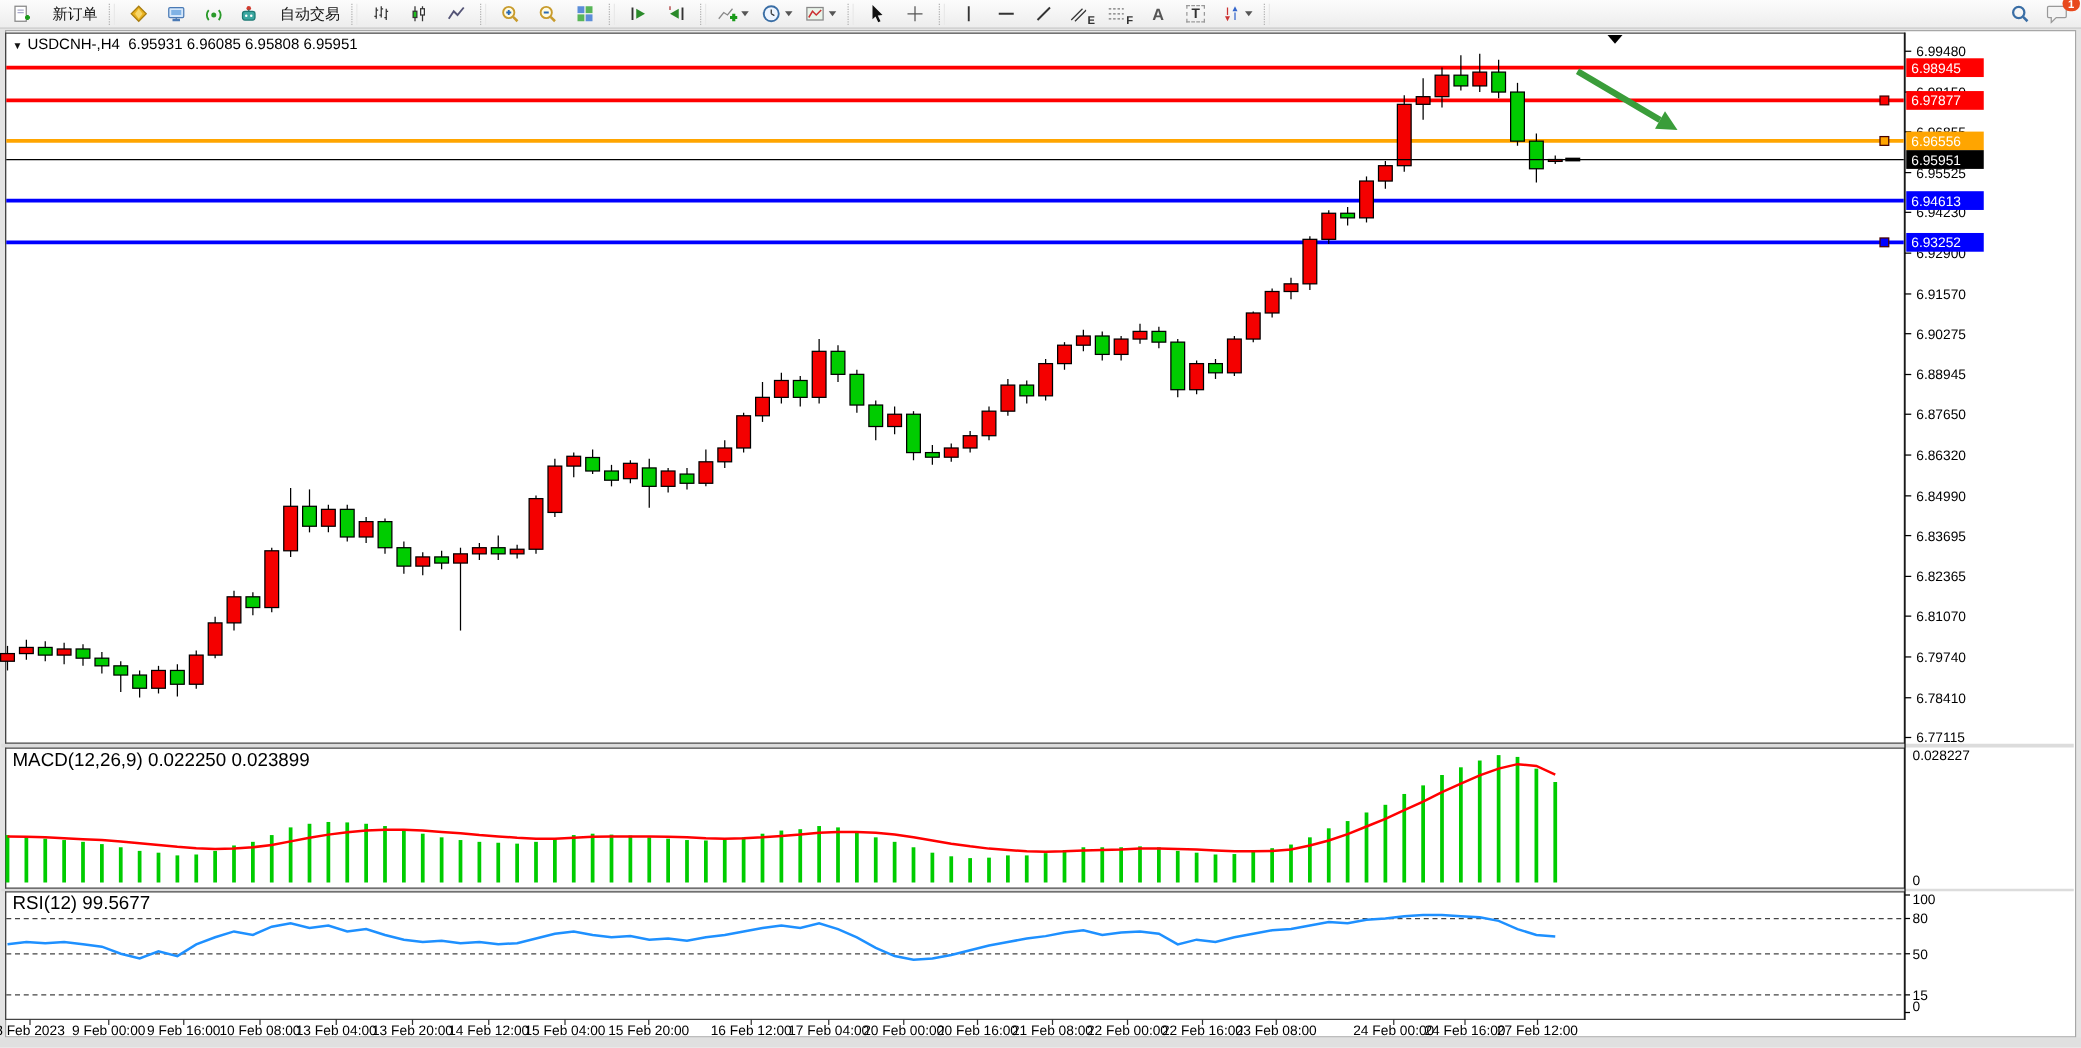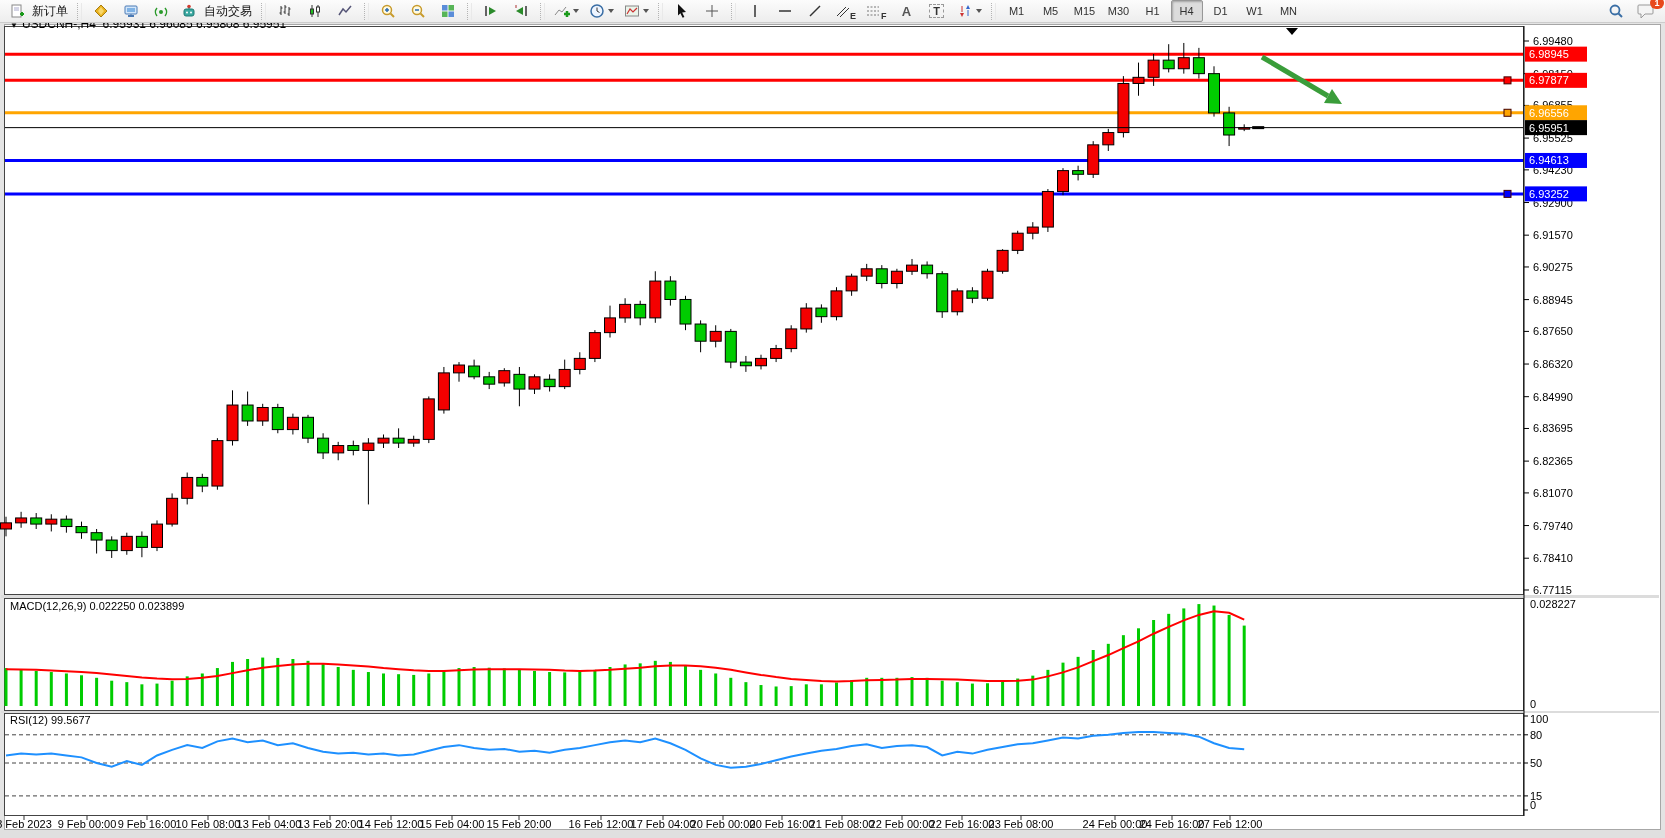--- a/index.html
+++ b/index.html
@@ -5,32 +5,32 @@
   html,body{margin:0;padding:0}
   body{width:1665px;height:838px;background:#e4e4e4;font-family:"Liberation Sans",sans-serif;overflow:hidden;position:relative}
   
   .toolbar{position:absolute;left:0;top:0;width:1665px;height:23px;background:linear-gradient(#fcfcfc,#ededed);border-bottom:1px solid #cccccc;display:flex;align-items:center;padding:0 4px;box-sizing:border-box;z-index:5}
   .tbtn{height:20px;min-width:20px;display:flex;align-items:center;justify-content:center;padding:0 3px;margin:0 1px;border:1px solid transparent;border-radius:2px;font-size:12px;color:#222;cursor:default;white-space:nowrap}
   .tbtn svg{display:block}
   .tbtn.tf{min-width:24px;font-size:11px;color:#333}
   .tbtn.active{background:#dcdcdc;border:1px solid #979797;box-shadow:inset 1px 1px 2px rgba(0,0,0,.25)}
   .tsep{width:3px;height:17px;border-left:1px dotted #b4b4b4;border-right:1px solid #e9e9e9;margin:0 4px}
   .caret{width:0;height:0;border-left:3px solid transparent;border-right:3px solid transparent;border-top:4px solid #555;margin-left:3px}
-  .cn{font-size:12px;color:#111;margin-left:7px}
+  .cn{font-size:12px;color:#111;margin-left:17px}
   .letter{font-size:9px;font-weight:bold;color:#333;margin-left:1px;align-self:flex-end}
   .labelT{font-size:11px;font-weight:bold;color:#333;border:1px dashed #999;padding:0 3px;line-height:12px}
   .textA{font-size:13px;font-weight:bold;color:#555}
   .tb-right{margin-left:auto;display:flex;align-items:center}
   .badge{position:absolute;top:-4px;right:-5px;background:#e8491d;color:#fff;font-size:9px;font-weight:bold;border-radius:8px;min-width:12px;height:12px;line-height:12px;text-align:center;padding:0 1px}
   .bubblewrap{position:relative}
   
   .chartwin{position:absolute;left:4px;top:24px;width:1657px;height:806px;background:#ffffff;border:1px solid #a7a7a7;box-sizing:border-box;z-index:1}
   #cv{position:absolute;left:0;top:0;z-index:2}
-  .overlay{position:absolute;z-index:3;font-size:11px;color:#000;white-space:nowrap}
-  .title-overlay{left:10px;top:17px;font-size:12px}
+  .overlay{position:absolute;z-index:3;font-size:15px;color:#000;white-space:nowrap}
+  .title-overlay{left:10px;top:28px;font-size:12px}
   .title-overlay .tri{font-size:8px;color:#111;margin-right:4px}
   .macd-label{left:10px;top:600px}
   .rsi-label{left:10px;top:714px}
   .bottomstrip{position:absolute;left:0;top:830px;width:1665px;height:8px;background:#e0e0e0;z-index:4}
 </style>
 </head>
 <body>
 
 <div class="toolbar">
 
@@ -285,31 +285,20 @@
           <polygon points="9,6 13,6 11,2" fill="#36c"></polygon>
           <line x1="5" y1="3" x2="5" y2="9" stroke="#c33"></line>
           <line x1="11" y1="7" x2="11" y2="13" stroke="#36c"></line>
         </svg>
       </span>
       <span class="caret"></span>
     </div>
 
   <div class="tsep"></div>
 
-  <div id="tf-group" style="display:flex;align-items:center">
-      <div class="tbtn tf">M1</div>
-      <div class="tbtn tf">M5</div>
-      <div class="tbtn tf">M15</div>
-      <div class="tbtn tf">M30</div>
-      <div class="tbtn tf">H1</div>
-      <div class="tbtn tf active">H4</div>
-      <div class="tbtn tf">D1</div>
-      <div class="tbtn tf">W1</div>
-      <div class="tbtn tf">MN</div>
-    </div>
 
   <div class="tb-right">
     <div class="tbtn">
         <span>
           <svg width="16" height="16" viewBox="0 0 16 16">
             <circle cx="7" cy="7" r="4.5" fill="none" stroke="#3a6ea5" stroke-width="1.8"></circle>
             <line x1="10.5" y1="10.5" x2="14" y2="14" stroke="#3a6ea5" stroke-width="2"></line>
           </svg>
         </span>
       </div>

